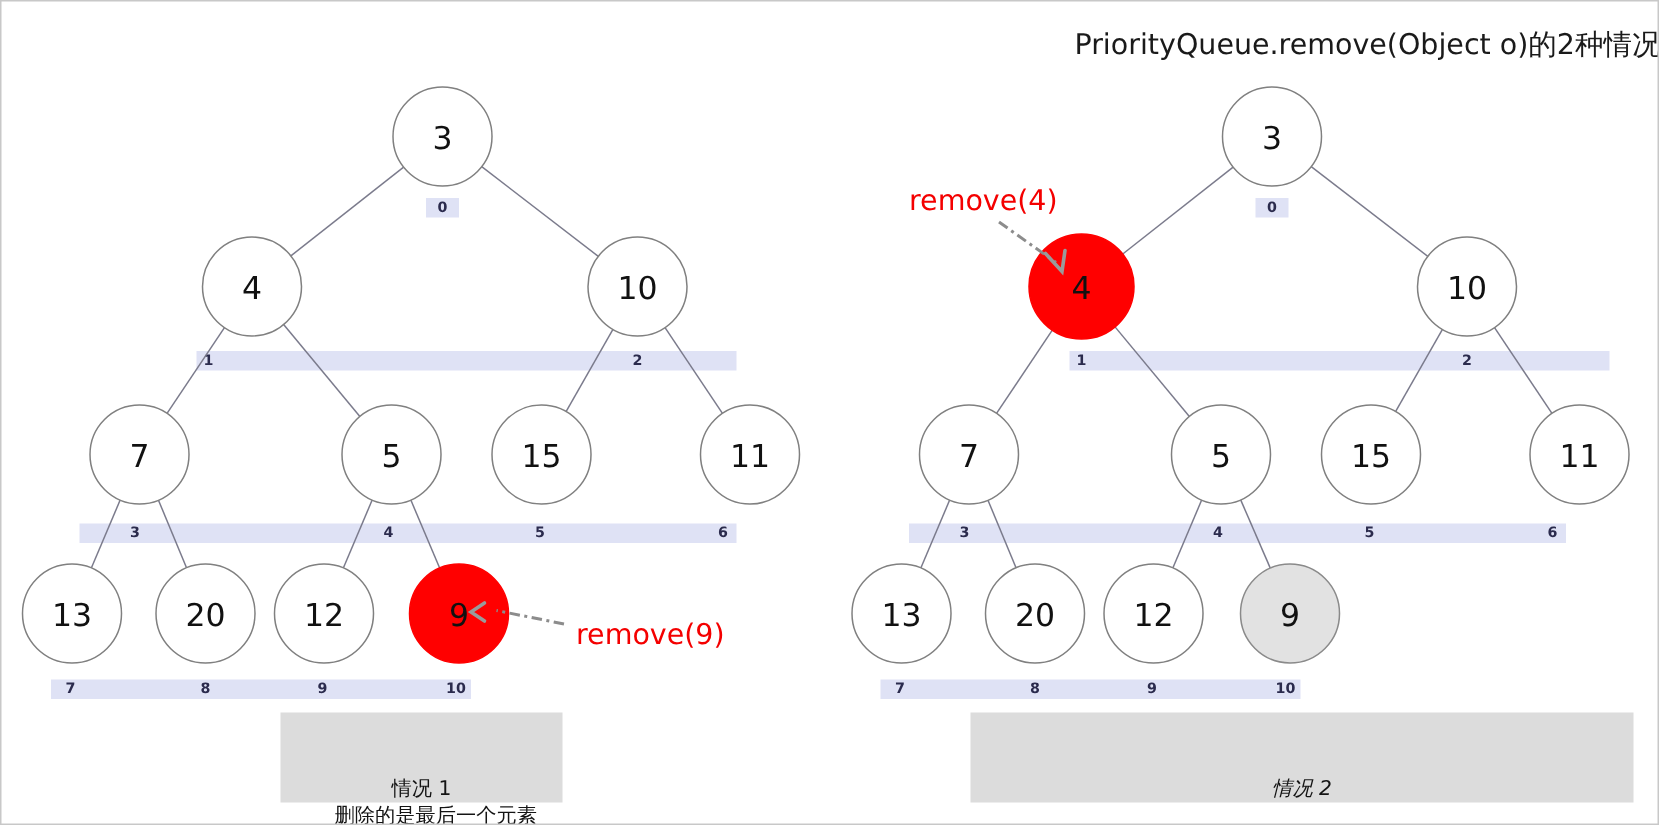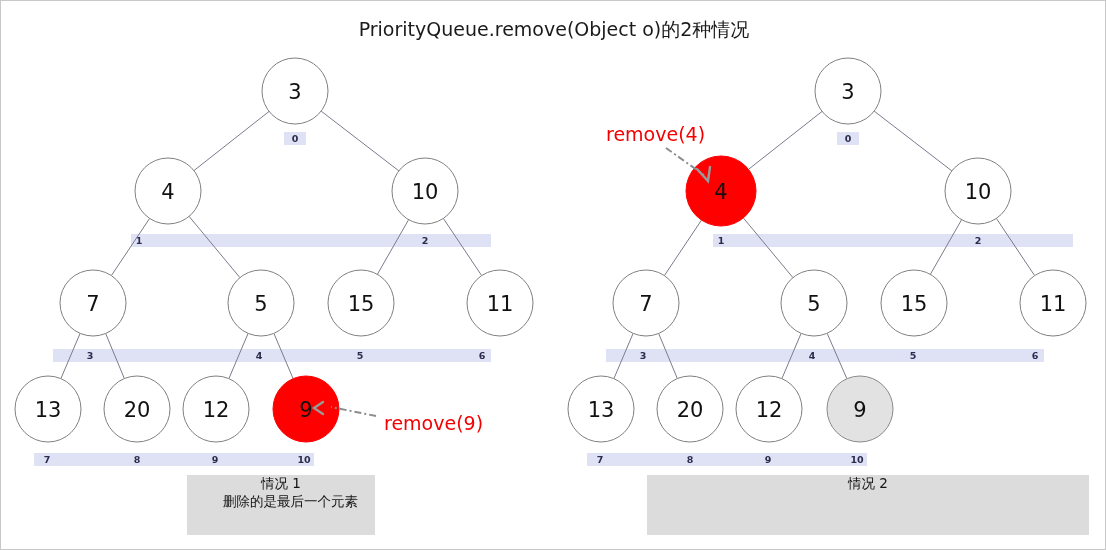--- a/index.html
+++ b/index.html
@@ -17,21 +17,21 @@
     background: #ffffff;
     border: 1px solid #c8c8c8;
     box-sizing: border-box;
     overflow: hidden;
   }
   #title {
     position: absolute;
     top: 16px;
     left: 0;
     width: 1106px;
-    text-align: center;
+    text-align: right;
     font-size: 19px;
     color: #1a1a1a;
     font-family: "DejaVu Sans", "Liberation Sans", sans-serif;
     letter-spacing: 0px;
   }
   svg.tree {
     position: absolute;
     top: 0;
     left: 0;
   }
@@ -94,20 +94,21 @@
     background: #dcdcdc;
     font-family: "DejaVu Sans", "Liberation Sans", sans-serif;
     font-size: 13.5px;
     color: #141414;
     line-height: 1.32;
     white-space: pre;
   }
   .caption-title {
     display: block;
     text-align: center;
+    margin-top: 43px;
   }
   .caption-line {
     display: block;
     text-align: left;
     padding-left: 36px;
   }
 </style>
 </head>
 <body>
 
@@ -285,16 +286,16 @@
         <g>
           <line x1="665" y1="147" x2="703" y2="174" class="annot-line"></line>
           <polyline points="696,168 707,180 709,166" class="annot-arrow"></polyline>
           <text x="605" y="133" class="annot-text">remove(4)</text>
         </g>
       </g>
     </svg>
 
   <div id="captions">
       <div class="caption-box" style="left: 186px; top: 474px; width: 188px; height: 60px;"><span class="caption-title">情况 1</span><span class="caption-line">删除的是最后一个元素</span></div>
-      <div class="caption-box" style="left: 646px; top: 474px; width: 442px; height: 60px;"><span class="caption-title">情况 2</span></div>
+      <div class="caption-box" style="left: 646px; top: 474px; width: 442px; height: 60px; font-style: italic;"><span class="caption-title">情况 2</span></div>
     </div>
 
 </div>
 
 </body></html>

